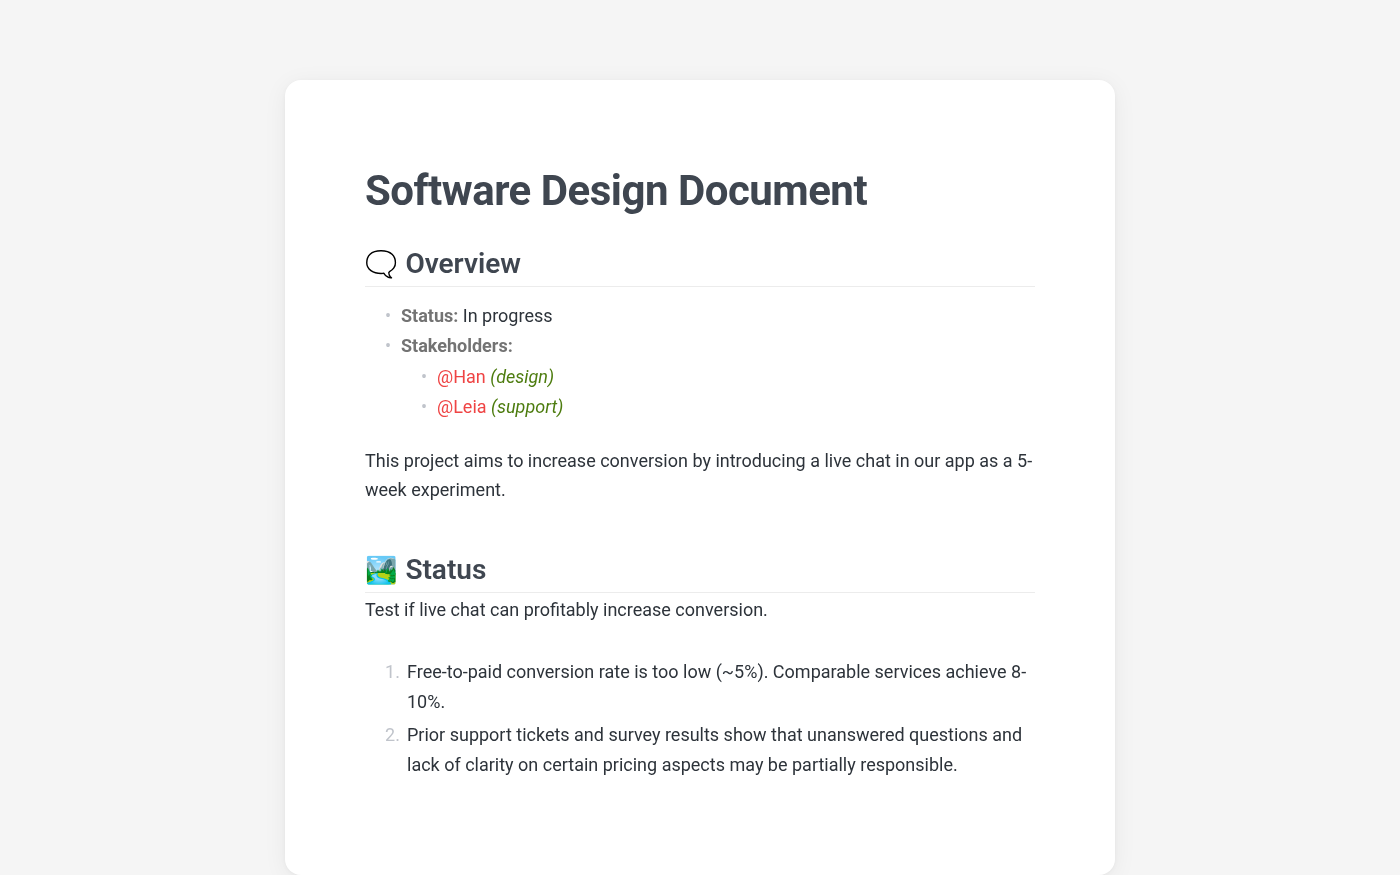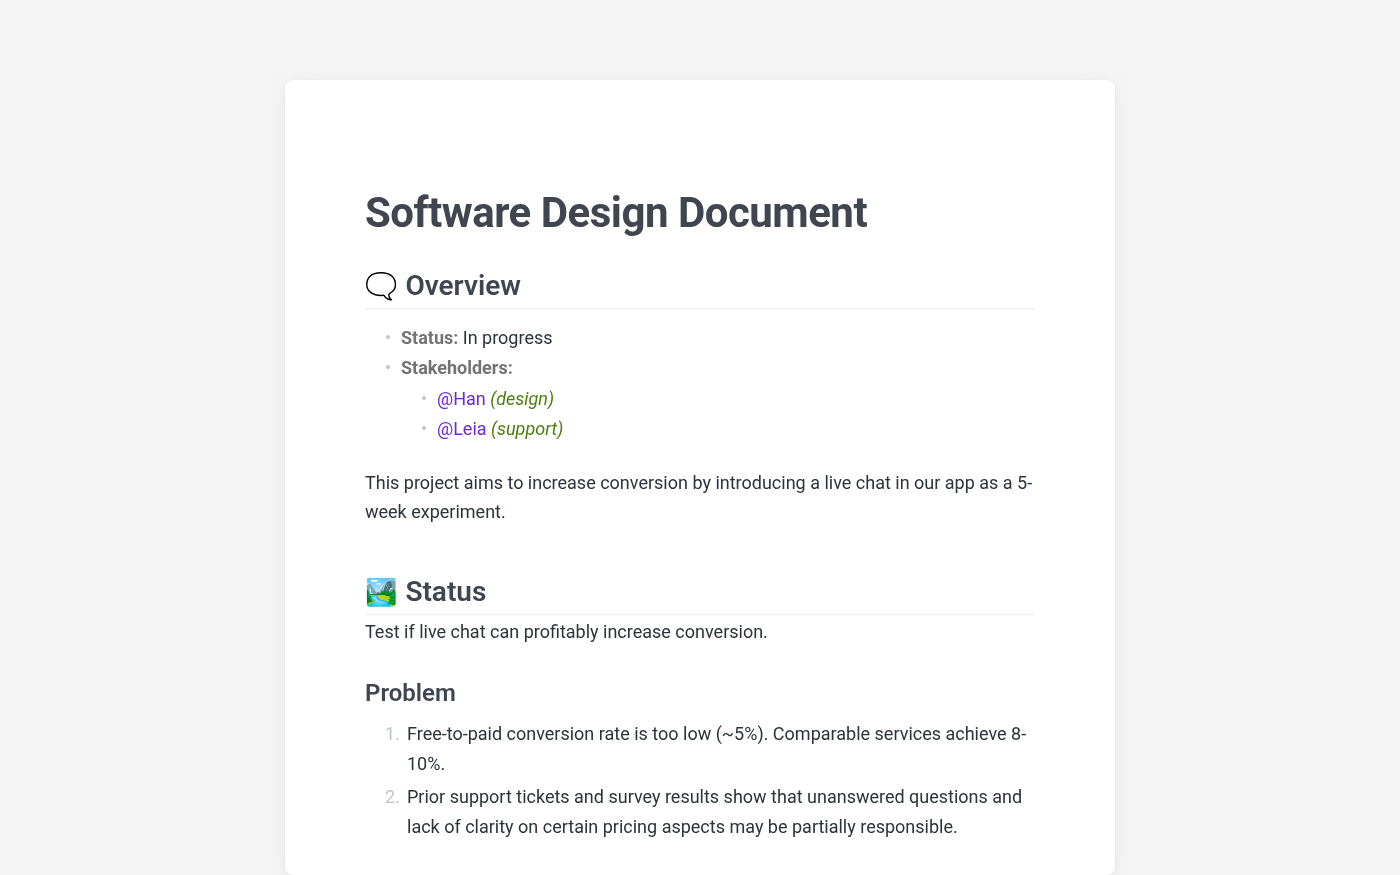--- a/index.html
+++ b/index.html
@@ -13,23 +13,23 @@
       width: 1400px;
       height: 875px;
       overflow: hidden;
       display: flex;
       justify-content: center;
       padding-top: 80px;
     }
     .document-card {
       background: #ffffff;
       width: 830px;
-      border-radius: 8px;
+      border-radius: 16px;
       box-shadow: 0 4px 24px rgba(0,0,0,0.06), 0 1px 4px rgba(0,0,0,0.04);
-      padding: 108px 80px 40px 80px;
+      padding: 86px 80px 40px 80px;
     }
     .doc-title {
       font-size: 42px;
       font-weight: 700;
       color: #3f4650;
       letter-spacing: -0.5px;
       margin-bottom: 32px;
     }
     .section-heading {
       font-size: 28px;
@@ -82,21 +82,21 @@
       position: absolute;
       left: 0;
       color: #c0c4cb;
       font-size: 18px;
     }
     .label-bold {
       font-weight: 700;
       color: #737373;
     }
     .mention {
-      color: #6d28d9;
+      color: #ef4444;
       cursor: pointer;
       text-align: right;
     }
     .role-text {
       color: #4d7c0f;
       font-style: italic;
     }
     .body-paragraph {
       font-size: 18px;
       line-height: 1.65;
@@ -176,21 +176,20 @@
     <span>This project aims to increase conversion by </span><span class="inline-bold">introducing a live chat in our app</span><span> as a 5-week experiment.</span>
   </p>
 
   <h2 class="section-heading">
     <span class="emoji">🏞️</span>
     <span>Status</span>
   </h2>
 
   <p class="goal-text">Test if live chat can profitably increase conversion.</p>
 
-  <h3 class="sub-heading">Problem</h3>
   <ol class="ordered-list">
     <li>
       <span class="inline-bold">Free-to-paid conversion rate is too low (~5%).</span><span> Comparable services achieve 8-10%.</span>
     </li>
     <li>
       <span class="inline-bold">Prior support tickets and survey results show</span><span> that unanswered questions and lack of clarity on certain pricing aspects may be partially responsible.</span>
     </li>
   </ol>
 
 </div>

